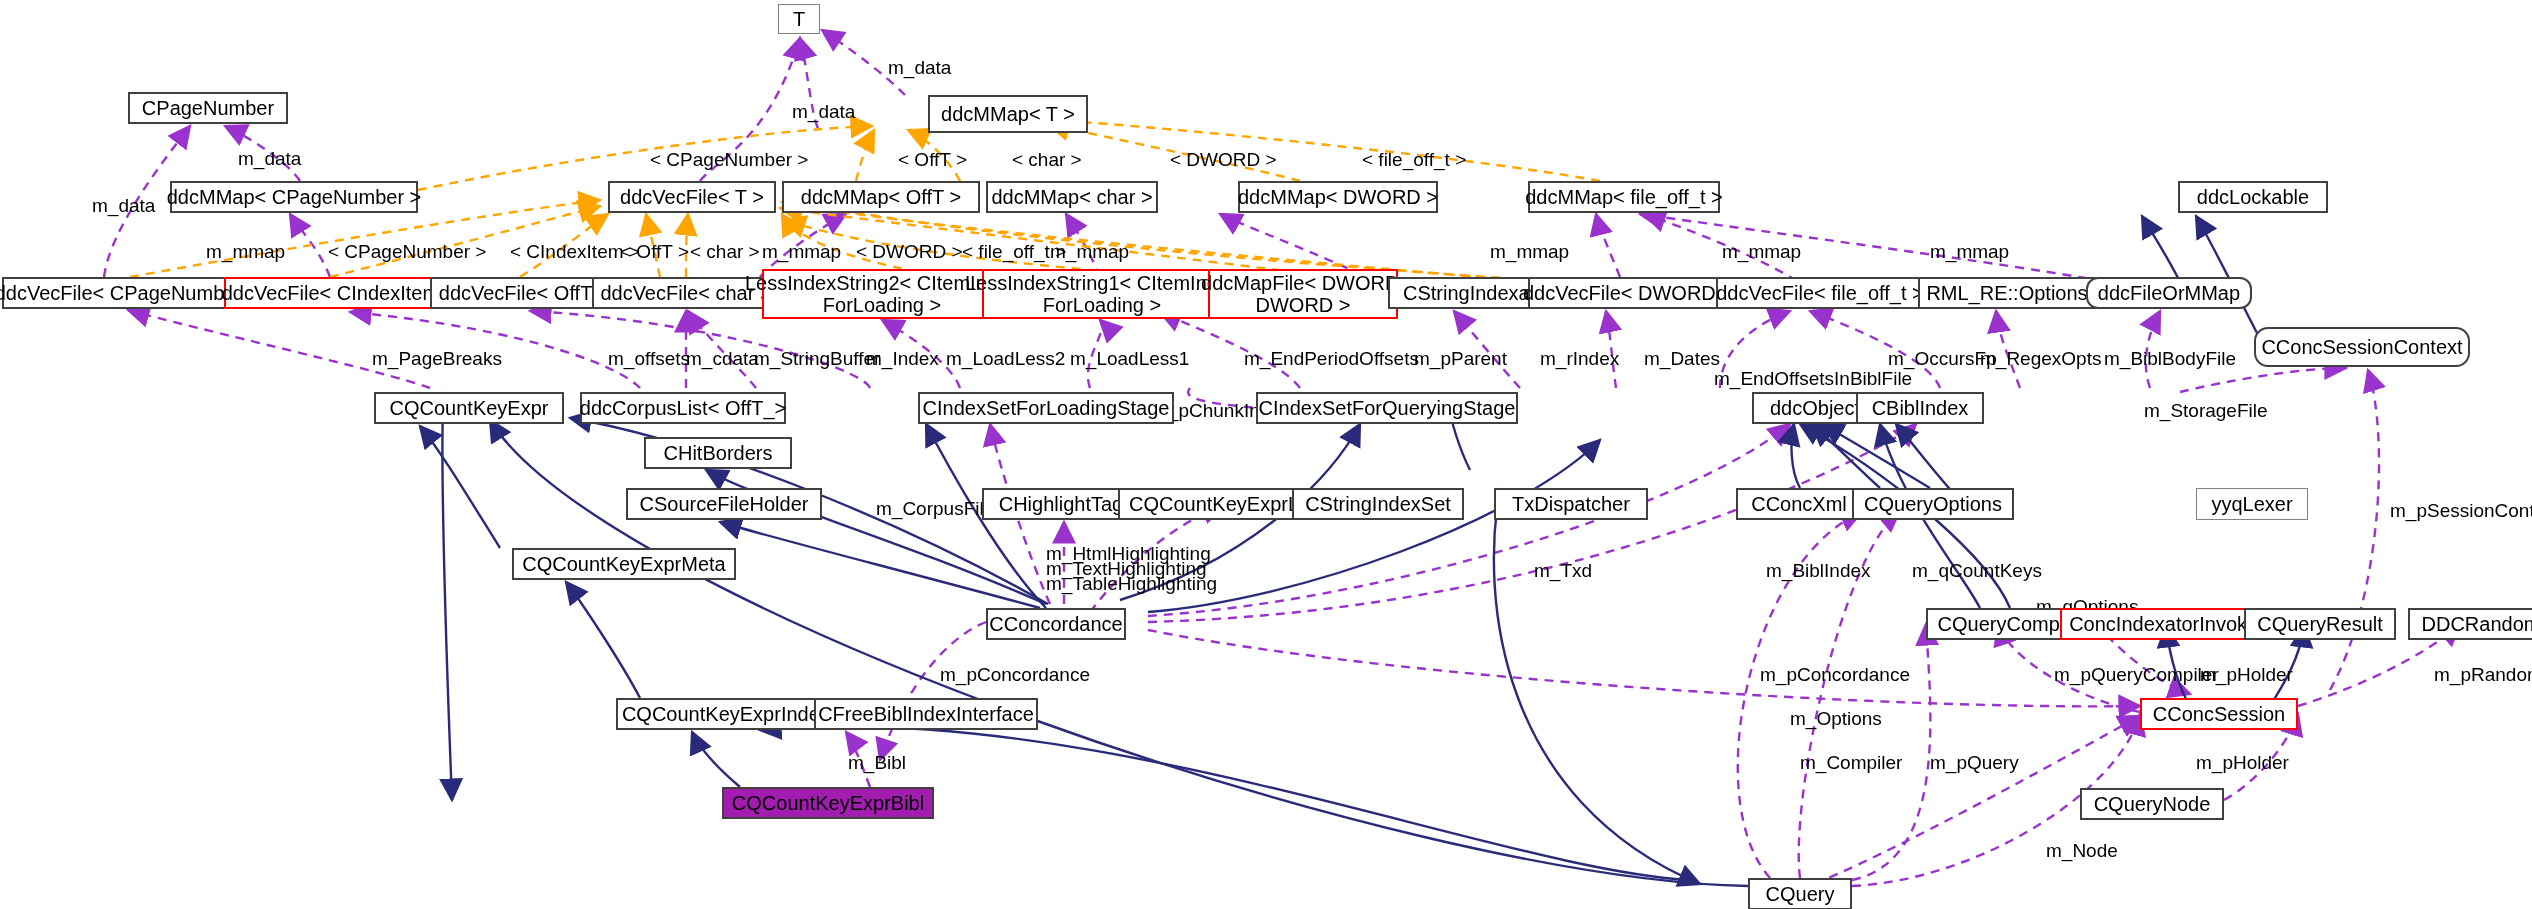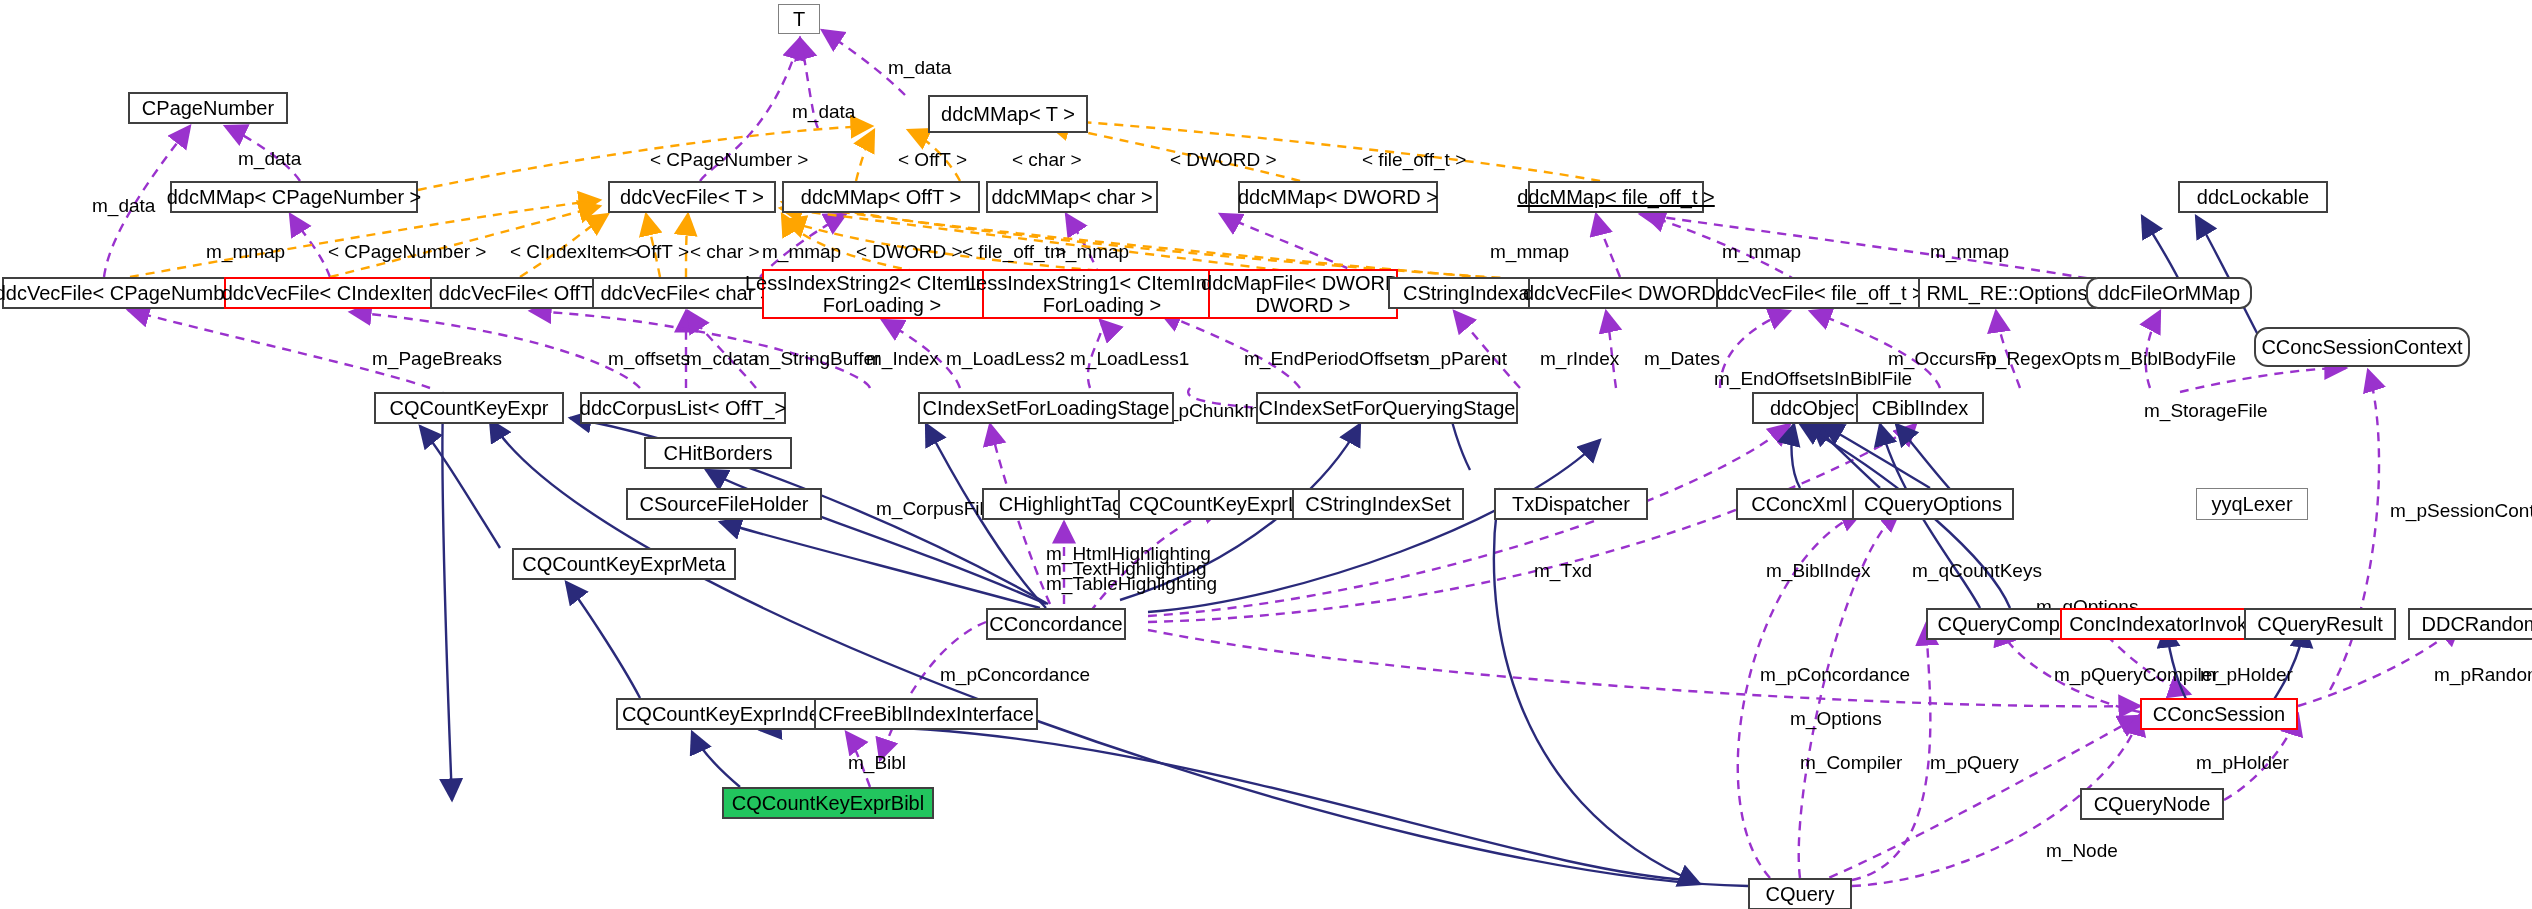--- a/index.html
+++ b/index.html
@@ -22,21 +22,21 @@
     line-height:1.12;
     text-align:center;
     display:flex;
     align-items:center;
     justify-content:center;
     white-space:pre;
     z-index:5;
   }
   .node.red{border-color:#ff0000;}
   .node.grey{border-color:#808080;}
-  .node.filled{background:#22c55e;border-color:#404040;}
+  .node.filled{background:#a21caf;border-color:#404040;}
   .node.thin{border-width:1px;}
   .elabel{
     position:absolute;
     font-size:19px;
     color:#000000;
     white-space:pre;
     text-align:center;
     z-index:4;
     line-height:1.15;
   }
@@ -169,21 +169,21 @@
 
   <div id="node-layer">
       <div class="node grey thin" style="left: 778px; top: 4px; width: 42px; height: 30px;">T</div>
       <div class="node" style="left: 128px; top: 92px; width: 160px; height: 32px;">CPageNumber</div>
       <div class="node" style="left: 884px; top: 95px; width: 160px; height: 38px; margin-left: 44px;">ddcMMap&lt; T &gt;</div>
       <div class="node" style="left: 170px; top: 181px; width: 248px; height: 32px;">ddcMMap&lt; CPageNumber &gt;</div>
       <div class="node" style="left: 608px; top: 181px; width: 168px; height: 32px;">ddcVecFile&lt; T &gt;</div>
       <div class="node" style="left: 782px; top: 181px; width: 198px; height: 32px;">ddcMMap&lt; OffT &gt;</div>
       <div class="node" style="left: 986px; top: 181px; width: 172px; height: 32px;">ddcMMap&lt; char &gt;</div>
       <div class="node" style="left: 1238px; top: 181px; width: 200px; height: 32px;">ddcMMap&lt; DWORD &gt;</div>
-      <div class="node" style="left: 1528px; top: 181px; width: 176px; height: 32px; text-decoration: underline;">ddcMMap&lt; file_off_t &gt;</div>
+      <div class="node" style="left: 1528px; top: 181px; width: 192px; height: 32px;">ddcMMap&lt; file_off_t &gt;</div>
       <div class="node" style="left: 2178px; top: 181px; width: 150px; height: 32px;">ddcLockable</div>
       <div class="node" style="left: 2px; top: 277px; width: 250px; height: 32px;">ddcVecFile&lt; CPageNumber &gt;</div>
       <div class="node red" style="left: 224px; top: 277px; width: 230px; height: 32px;">ddcVecFile&lt; CIndexItem &gt;</div>
       <div class="node" style="left: 430px; top: 277px; width: 188px; height: 32px;">ddcVecFile&lt; OffT &gt;</div>
       <div class="node" style="left: 592px; top: 277px; width: 188px; height: 32px;">ddcVecFile&lt; char &gt;</div>
       <div class="node red" style="left: 762px; top: 269px; width: 240px; height: 50px;">LessIndexString2&lt; CItemIndex
 ForLoading &gt;</div>
       <div class="node red" style="left: 982px; top: 269px; width: 240px; height: 50px;">LessIndexString1&lt; CItemIndex
 ForLoading &gt;</div>
       <div class="node red" style="left: 1208px; top: 269px; width: 190px; height: 50px;">ddcMapFile&lt; DWORD,

